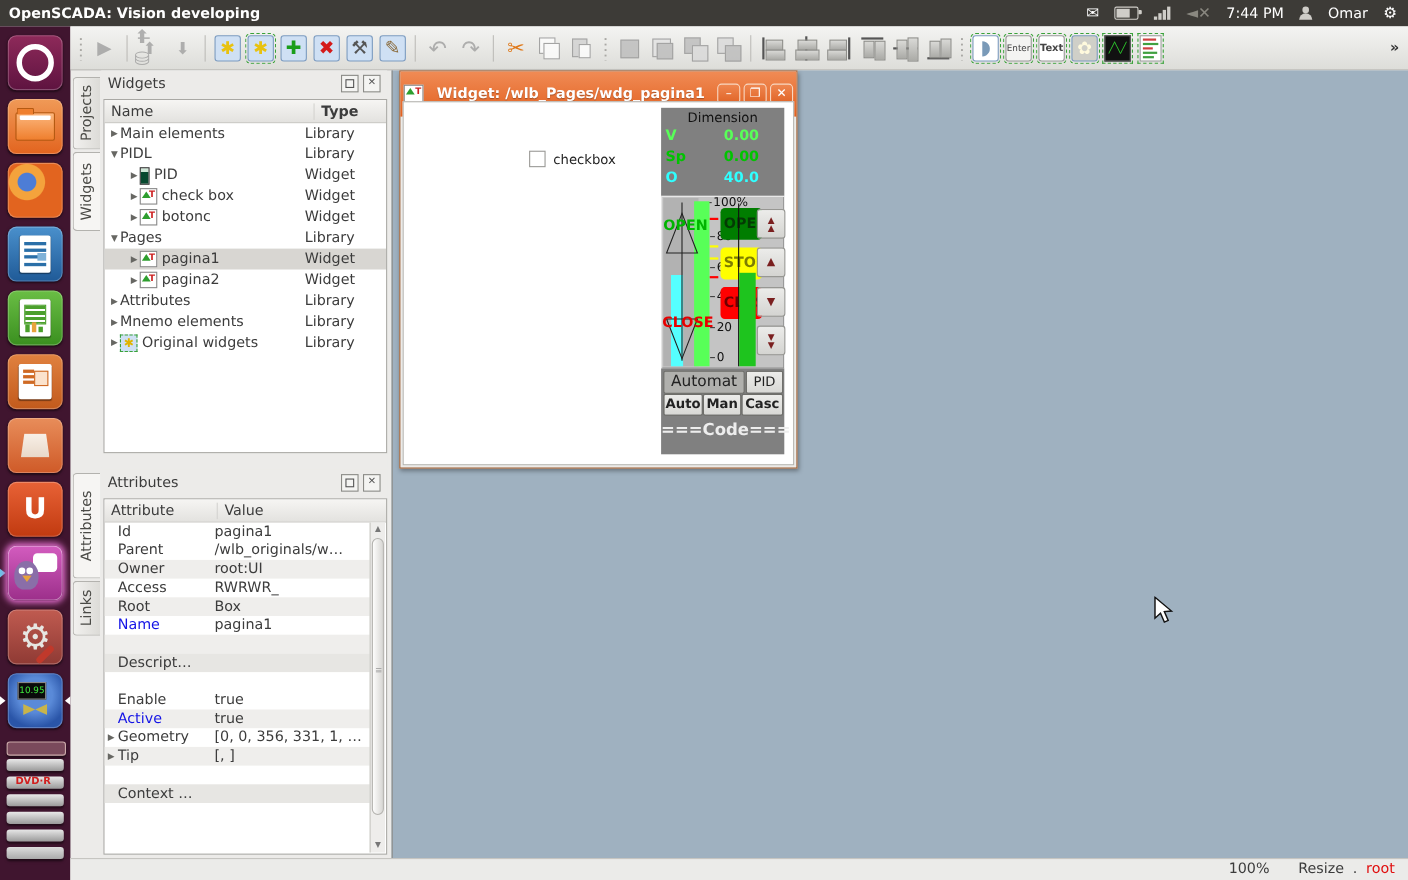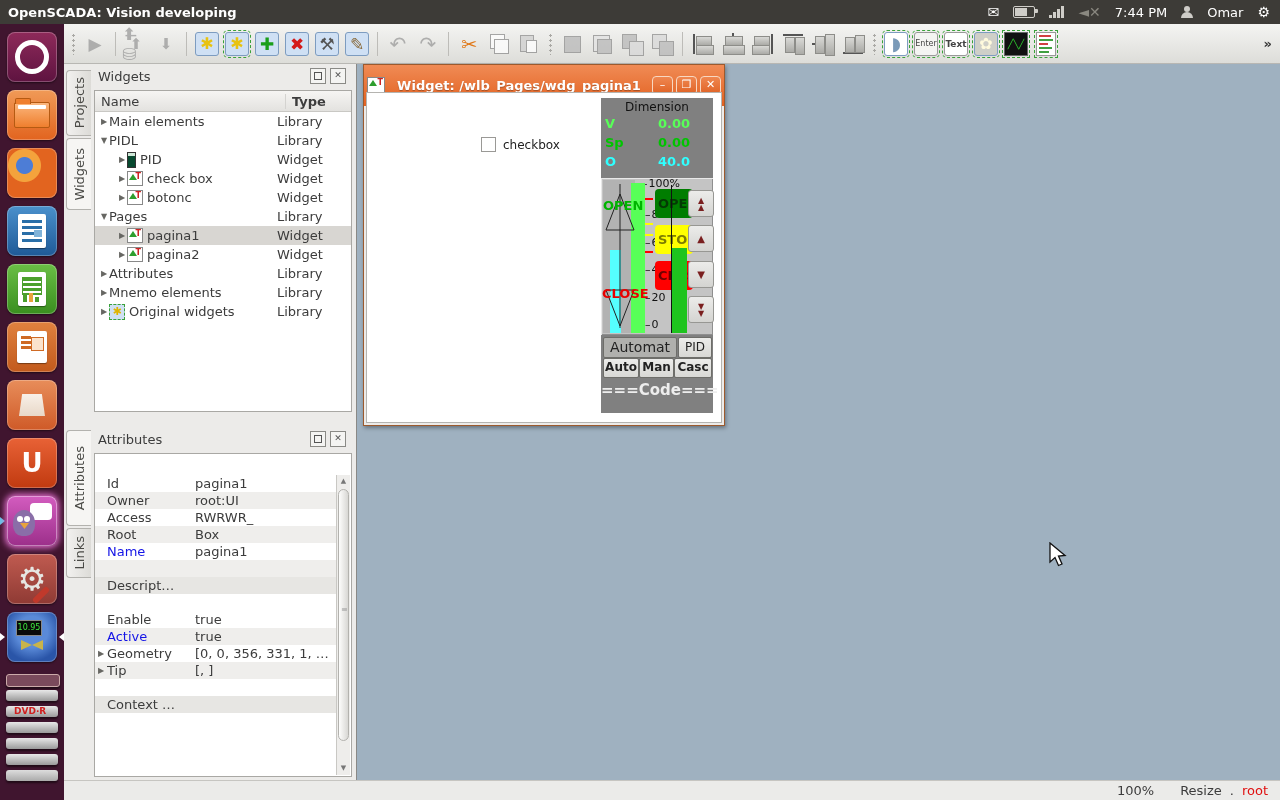--- a/index.html
+++ b/index.html
@@ -415,25 +415,34 @@
 
   <div class="panel abs" style="left:92px;top:427px;width:260px;height:351px;">
     <div class="ptitle">
       <span>Attributes</span>
       <span class="pbtns">
           <span class="pbtn float"></span>
           <span class="pbtn close"></span>
         </span>
     </div>
     <div class="gridtable" style="left:2px;top:26px;width:256px;height:322px;">
+      <div class="ghead">
+        <span style="width:96px;">Attribute</span>
+          <span style="border-left:1px solid #d4d3d0;">Value</span>
+      </div>
       <div style="position:absolute;left:0;top:21px;right:14px;">
         <div class="arow">
             <span class="aarr"></span>
             <span class="aname">Id</span>
             <span class="aval">pagina1</span>
+          </div>
+        <div class="arow">
+            <span class="aarr"></span>
+            <span class="aname">Parent</span>
+            <span class="aval">/wlb_originals/w…</span>
           </div>
         <div class="arow alt">
             <span class="aarr"></span>
             <span class="aname">Owner</span>
             <span class="aval">root:UI</span>
           </div>
         <div class="arow">
             <span class="aarr"></span>
             <span class="aname">Access</span>
             <span class="aval">RWRWR_</span>

